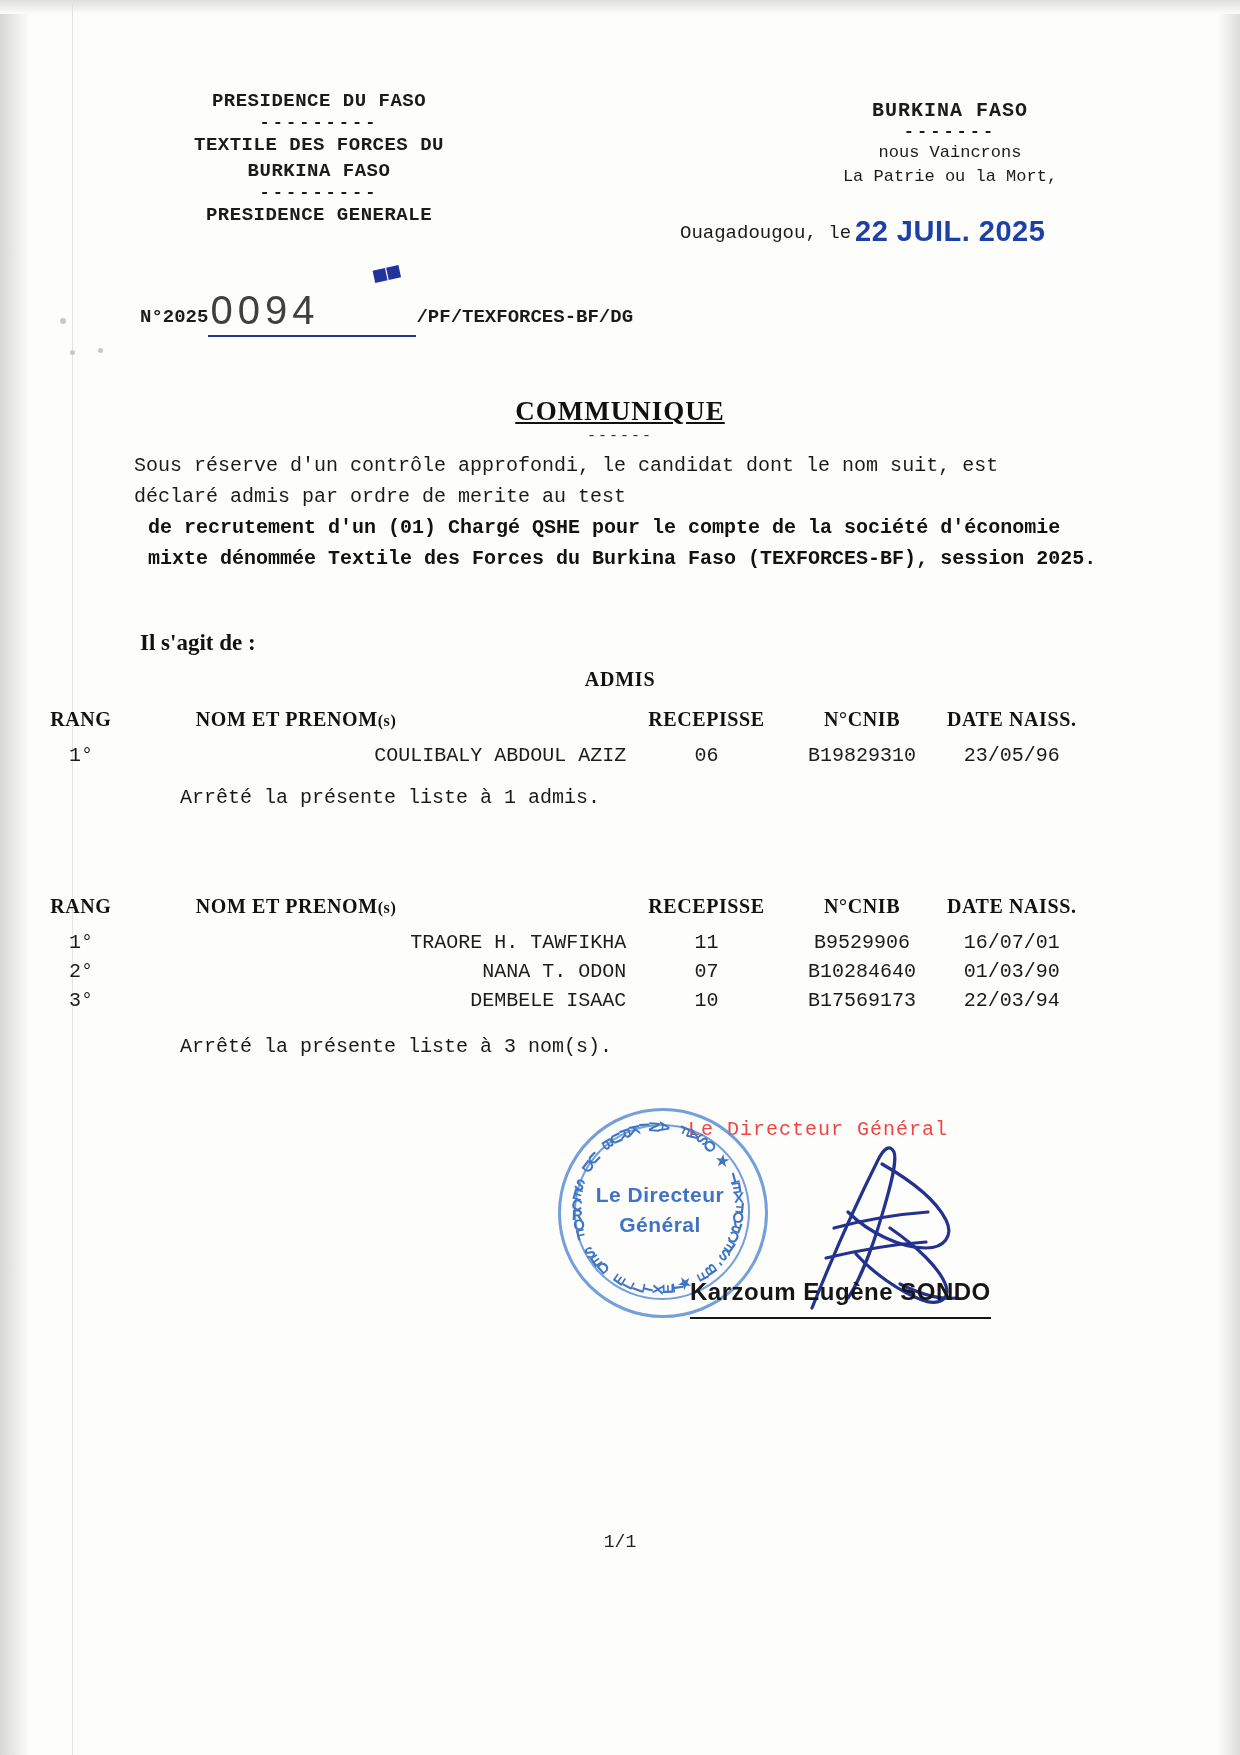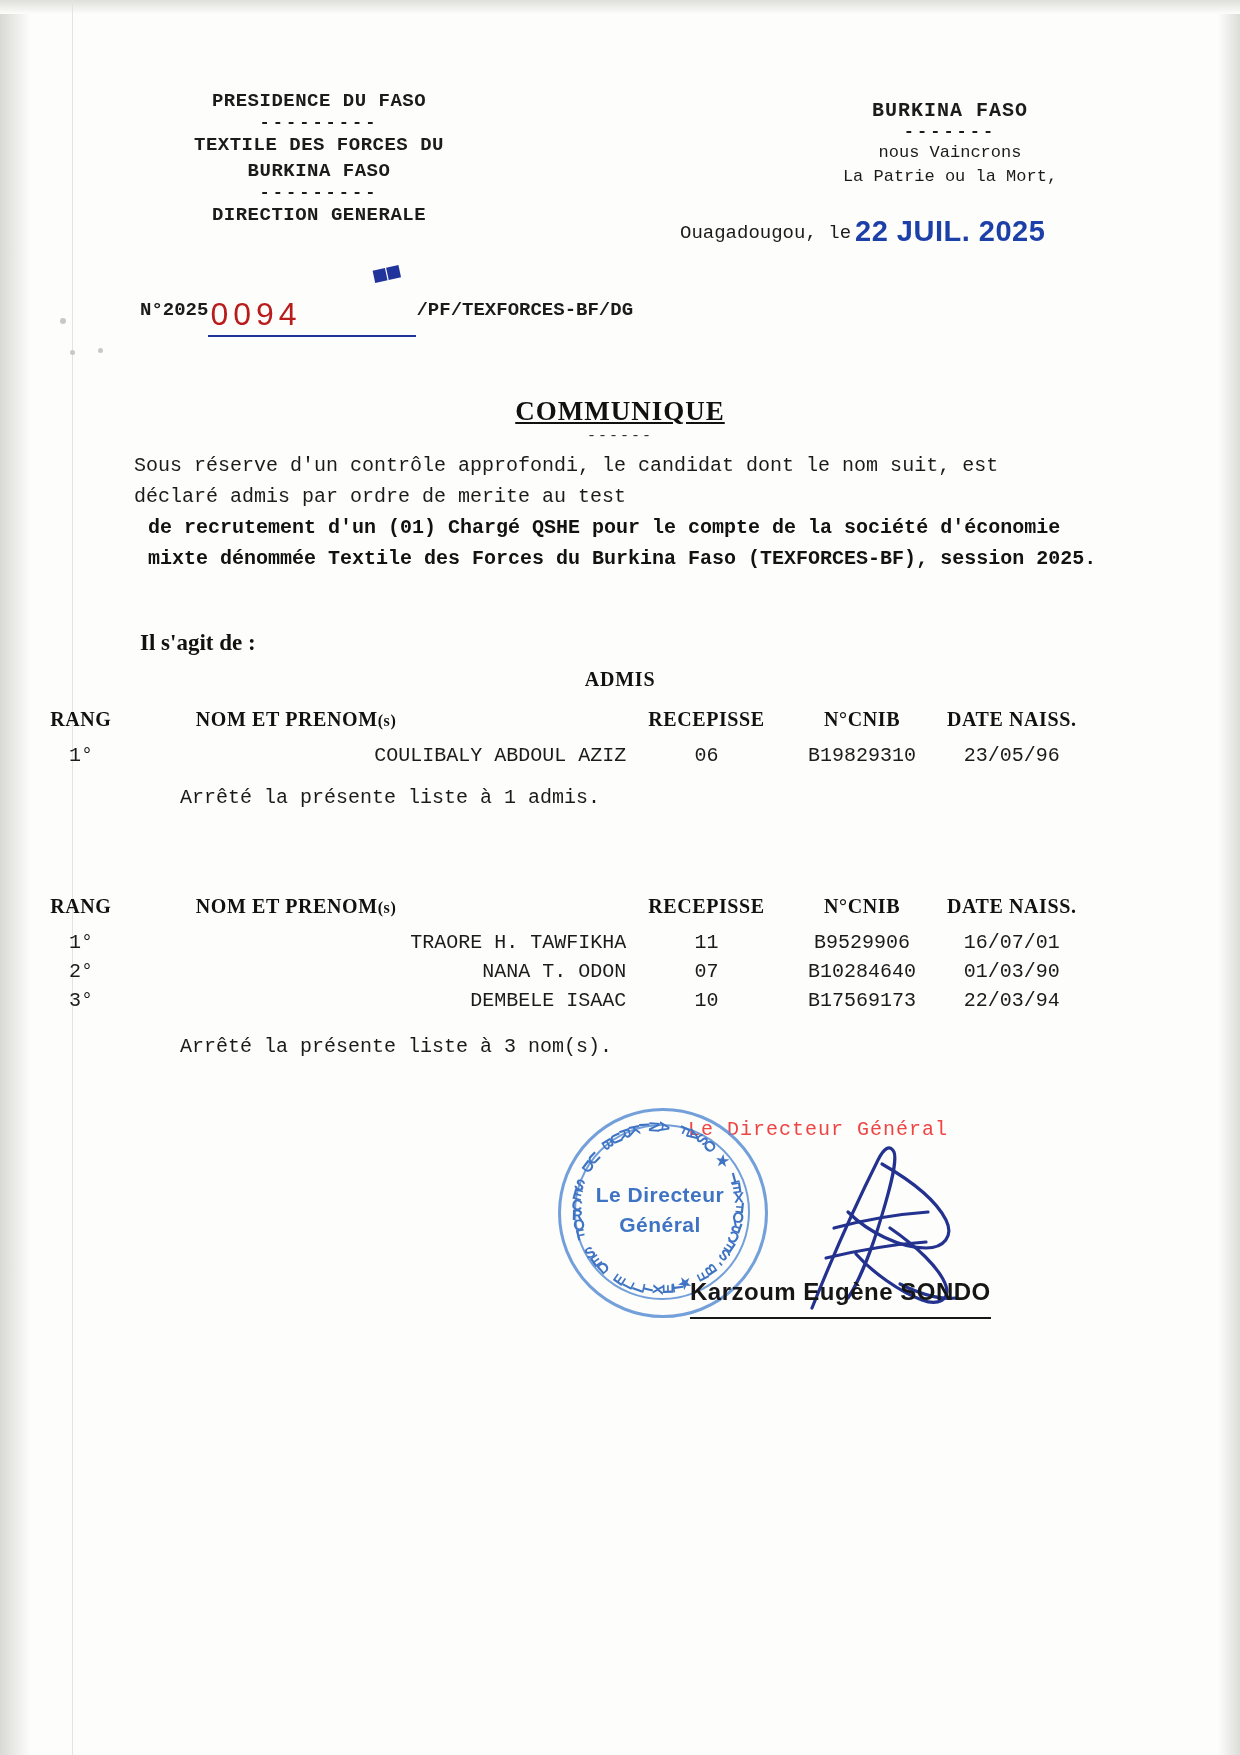--- a/index.html
+++ b/index.html
@@ -115,25 +115,25 @@
     top: 286px;
     font-family: "Liberation Mono", monospace;
     font-weight: bold;
     font-size: 19px;
     color: #1b1b1b;
     white-space: nowrap;
   }
   .num-hand {
     font-family: "Liberation Sans", sans-serif;
     font-weight: normal;
-    font-size: 32px;
-    color: #b91c1c;
+    font-size: 40px;
+    color: #404040;
     letter-spacing: 5px;
     position: relative;
-    top: 10px;
+    top: 2px;
   }
   .num-underline {
     display: inline-block;
     border-bottom: 2px solid #20349c;
     padding: 0 6px 2px 2px;
     min-width: 200px;
   }
   .num-mark {
     position: absolute;
     left: 372px;
@@ -360,21 +360,21 @@
   <div class="speck" style="left:98px;top:348px;width:5px;height:5px;"></div>
 
   <div class="content">
 
     <div class="hdr-left">
       <div class="ctr">PRESIDENCE DU FASO</div>
       <div class="ctr dash">---------</div>
       <div class="ctr">TEXTILE DES FORCES DU</div>
       <div class="ctr">BURKINA FASO</div>
       <div class="ctr dash">---------</div>
-      <div class="ctr">DIRECTION GENERALE</div>
+      <div class="ctr">PRESIDENCE GENERALE</div>
     </div>
 
     <div class="hdr-right">
       <div class="title">BURKINA FASO</div>
       <div class="dash">-------</div>
       <div class="motto">nous Vaincrons</div>
       <div class="motto">La Patrie ou la Mort,</div>
     </div>
 
     <div class="place-line">
@@ -526,14 +526,15 @@
         <path d="M74 120 C104 112 140 106 168 104"></path>
         <path d="M66 150 C100 142 136 136 166 134"></path>
         <path d="M122 56 C150 72 176 92 186 112 C194 128 184 140 166 140 C140 140 108 124 88 104"></path>
         <path d="M130 120 C156 138 180 160 186 178 C190 192 178 198 162 192 C140 184 112 164 96 146"></path>
         <path d="M140 176 C160 186 180 192 196 190"></path>
       </g>
     </svg>
 
     <div class="sig-name">Karzoum Eugène SONDO</div>
 
+    <div class="footer">1/1</div>
   </div>
 </div>
 
 </body></html>

